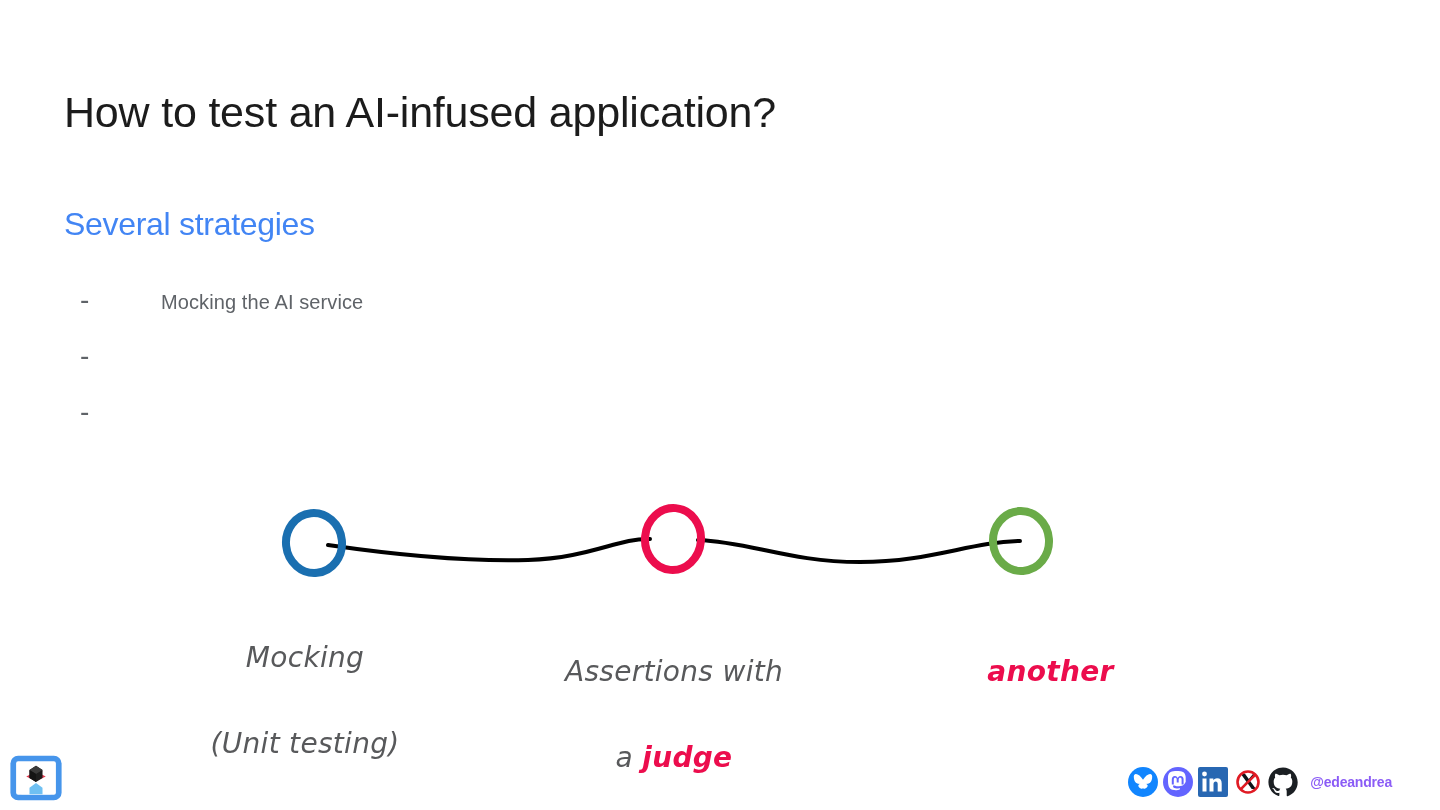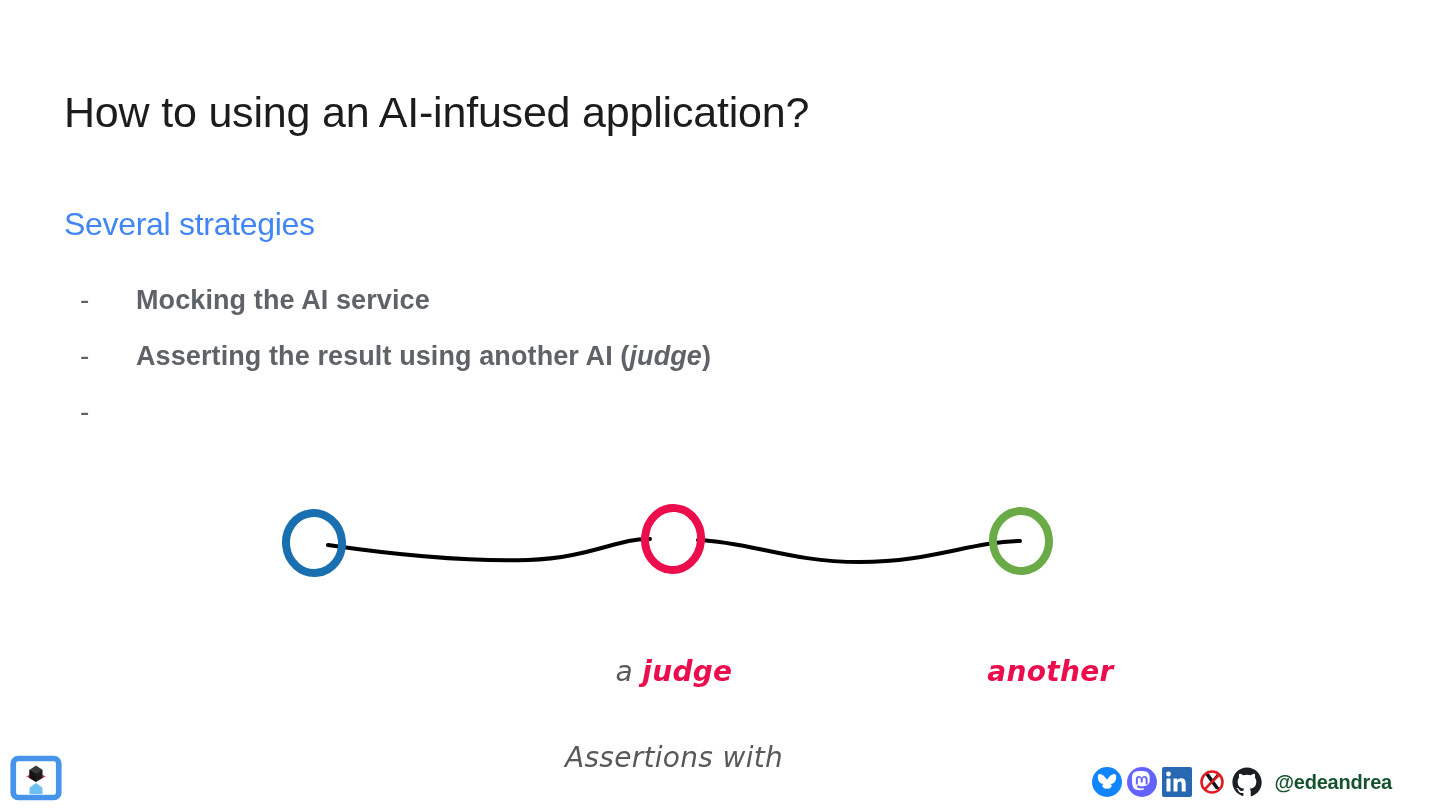--- a/index.html
+++ b/index.html
@@ -56,26 +56,27 @@
   }
   .bullet-dash {
     width: 56px;
     flex: 0 0 56px;
     font-size: 28px;
     line-height: 40px;
     color: #5f6368;
     font-weight: 300;
   }
   .bullet-text {
-    font-size: 27px;
+    font-size: 20px;
     line-height: 40px;
-    font-weight: 700;
+    font-weight: 400;
     color: #5f6368;
     letter-spacing: 0.1px;
     white-space: nowrap;
+    margin-left: 25px;
   }
   .bullet-text .em {
     font-style: italic;
   }
 
   
   .diagram {
     position: absolute;
     left: 0;
     top: 470px;
@@ -135,69 +136,72 @@
     align-items: center;
     gap: 3px;
   }
   .social-icon {
     width: 32px;
     height: 32px;
     display: block;
     flex: 0 0 32px;
   }
   .footer-handle {
-    font-size: 20px;
+    font-size: 14px;
     font-weight: 700;
-    color: #14532d;
+    color: #8b5cf6;
     letter-spacing: -0.2px;
     margin-left: 8px;
     white-space: nowrap;
   }
 </style>
 </head>
 <body>
 
-<div class="slide-title">How to using an AI-infused application?</div>
+<div class="slide-title">How to test an AI-infused application?</div>
 
 <div class="slide-subtitle">Several strategies</div>
 
 <div class="bullets">
 
   <div class="bullet-row">
     <span class="bullet-dash">-</span>
     <span class="bullet-text"><span>Mocking the AI service</span></span>
   </div>
 
   <div class="bullet-row">
     <span class="bullet-dash">-</span>
-    <span class="bullet-text"><span>Asserting the result using another AI (</span><span class="em">judge</span><span>)</span></span>
   </div>
 
   <div class="bullet-row">
     <span class="bullet-dash">-</span>
   </div>
 
 </div>
 
 <div class="diagram">
 
   <svg class="diagram-svg" width="830" height="110" viewBox="0 0 830 110">
 
     <path d="M 78 55 C 140 64, 210 72, 278 70 C 340 68, 368 48, 400 49" fill="none" stroke="#000000" stroke-width="4" stroke-linecap="round"></path>
     <path d="M 448 50 C 500 52, 540 72, 610 72 C 680 72, 720 52, 770 51" fill="none" stroke="#000000" stroke-width="4" stroke-linecap="round"></path>
 
     <ellipse cx="64" cy="53" rx="28" ry="30" fill="none" stroke="#1a6fb0" stroke-width="8" transform="rotate(-6 64 53)"></ellipse>
     <ellipse cx="423" cy="49" rx="28" ry="31" fill="none" stroke="#ec0d4d" stroke-width="8" transform="rotate(5 423 49)"></ellipse>
     <ellipse cx="771" cy="51" rx="28" ry="30" fill="none" stroke="#6aab48" stroke-width="8" transform="rotate(-4 771 51)"></ellipse>
   </svg>
 
+  <div class="node-label label-mocking">
+    <div>Mocking</div>
+    <div>(Unit testing)</div>
+  </div>
 
   <div class="node-label label-assertions">
+    <div>Assertions with</div>
     <div><span>a </span><span class="hl">judge</span></div>
-    <div>Assertions with</div>
     
     
   </div>
 
   <div class="node-label label-evaluation">
     <div><span class="hl">another</span></div>
     
     
   </div>
 

